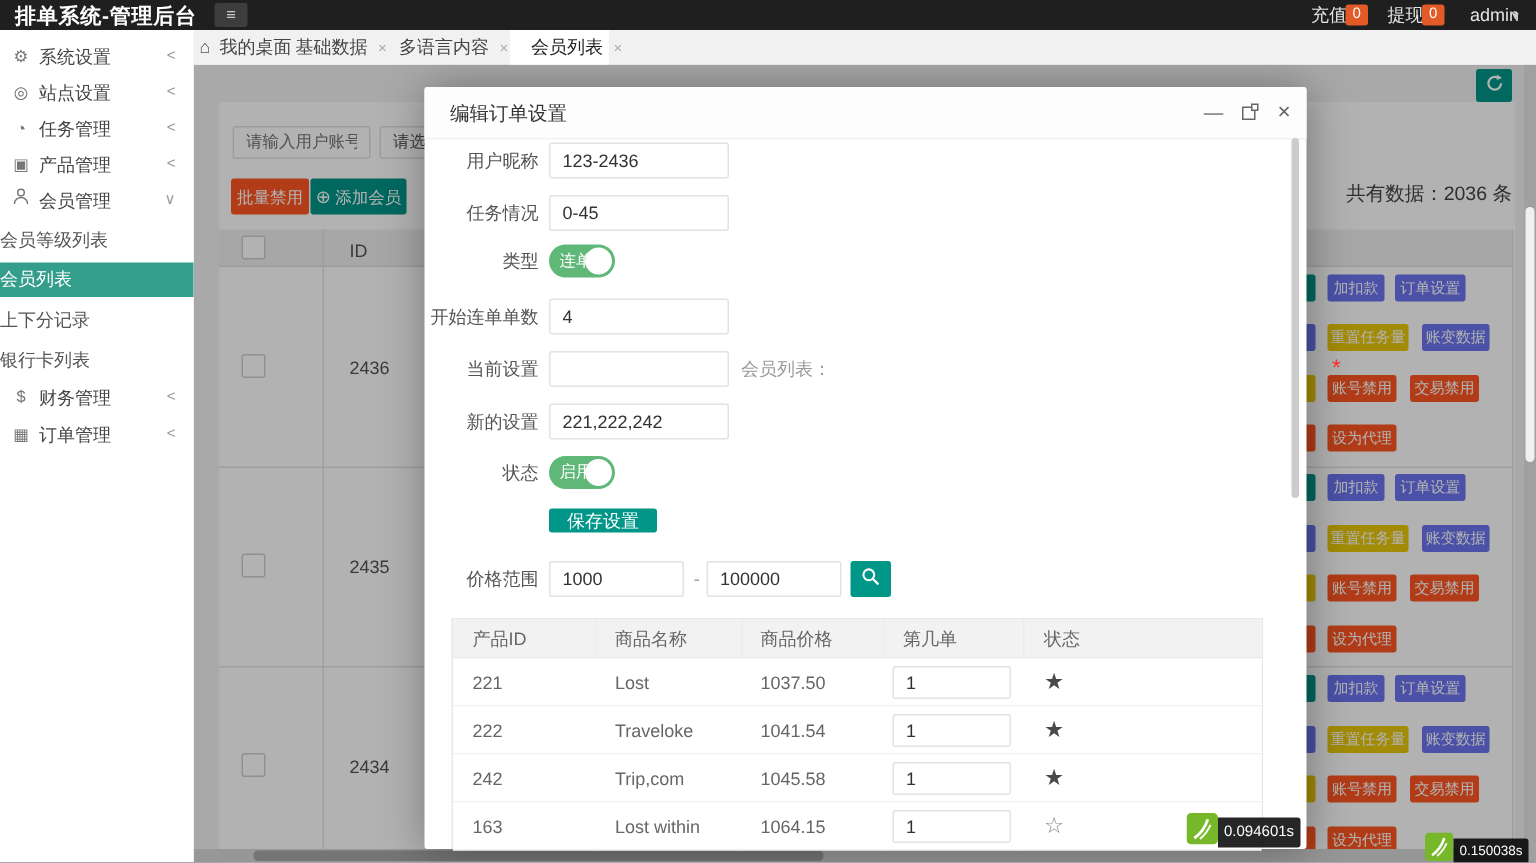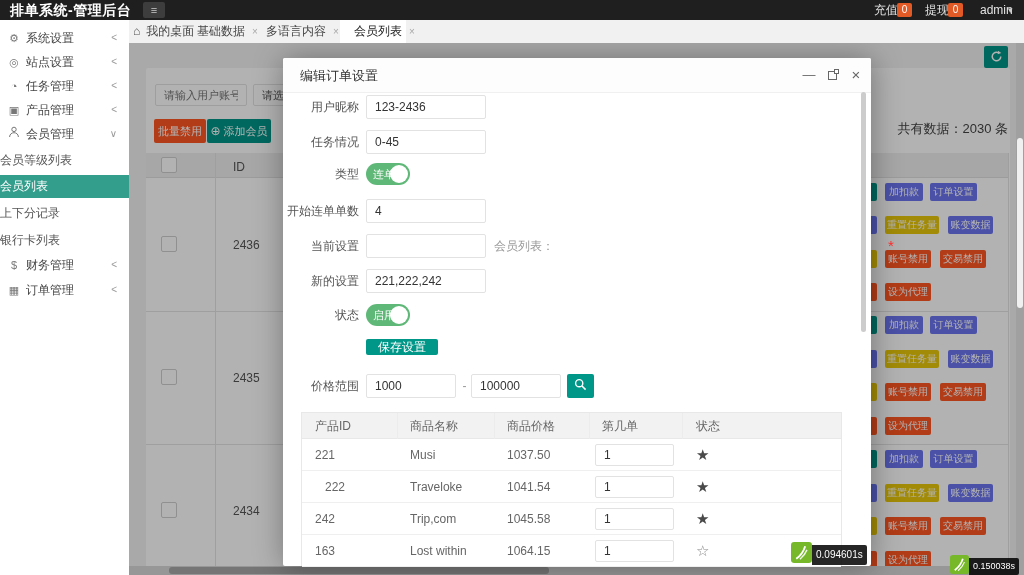--- a/index.html
+++ b/index.html
@@ -183,21 +183,21 @@
 
     <input class="inp" style="left: 26px; top: 41px; width: 92px; height: 22px;" placeholder="请输入用户账号">
     <div class="inp" style="left:124px;top:41px;width:120px;height:22px;line-height:20px;color:#555;">请选择</div>
 
     <button class="btn bg-orange" style="left:25px;top:76px;width:52px;height:24px;">批量禁用</button>
     <button class="btn bg-teal" style="left:78px;top:76px;width:64px;height:24px;">
       <span style="margin-right:3px;font-size:12px;">⊕</span>
       <span>添加会员</span>
     </button>
 
-    <span class="total">共有数据：2030 条</span>
+    <span class="total">共有数据：2036 条</span>
 
     <div class="th-band"></div>
     <span class="cb" style="left:32px;top:114px;"></span>
     <span class="cell-txt" style="left:104px;top:117px;">ID</span>
     <div class="vline" style="left:86px;"></div>
     <div class="vline" style="left:879px;"></div>
     <div class="hline" style="top:268px;"></div>
     <div class="hline" style="top:401px;"></div>
 
     <span class="cb" style="left:32px;top:193px;"></span>
@@ -310,27 +310,27 @@
         <span class="pt-cell" style="left:300px;">第几单</span>
         <span class="pt-cell" style="left:394px;">状态</span>
       </div>
       <div class="pt-vline" style="left:95px;"></div>
       <div class="pt-vline" style="left:192px;"></div>
       <div class="pt-vline" style="left:287px;"></div>
       <div class="pt-vline" style="left:380px;"></div>
 
       <div class="pt-row" style="top:26px;line-height:32px;">
         <span class="pt-cell" style="left:13px;">221</span>
-        <span class="pt-cell" style="left:108px;">Musi</span>
+        <span class="pt-cell" style="left:108px;">Lost</span>
         <span class="pt-cell" style="left:205px;">1037.50</span>
         <input class="pt-inp" value="1" style="">
         <span class="star filled">★</span>
       </div>
       <div class="pt-row" style="top:58px;line-height:32px;">
-        <span class="pt-cell" style="left:13px;margin-left:10px;">222</span>
+        <span class="pt-cell" style="left:13px;">222</span>
         <span class="pt-cell" style="left:108px;">Traveloke</span>
         <span class="pt-cell" style="left:205px;">1041.54</span>
         <input class="pt-inp" value="1" style="">
         <span class="star filled">★</span>
       </div>
       <div class="pt-row" style="top:90px;line-height:32px;">
         <span class="pt-cell" style="left:13px;">242</span>
         <span class="pt-cell" style="left:108px;">Trip,com</span>
         <span class="pt-cell" style="left:205px;">1045.58</span>
         <input class="pt-inp" value="1" style="">

